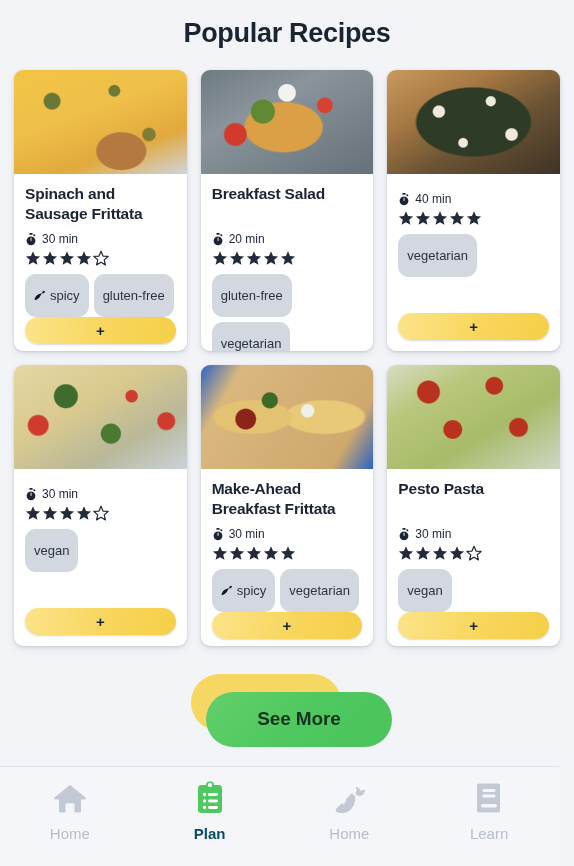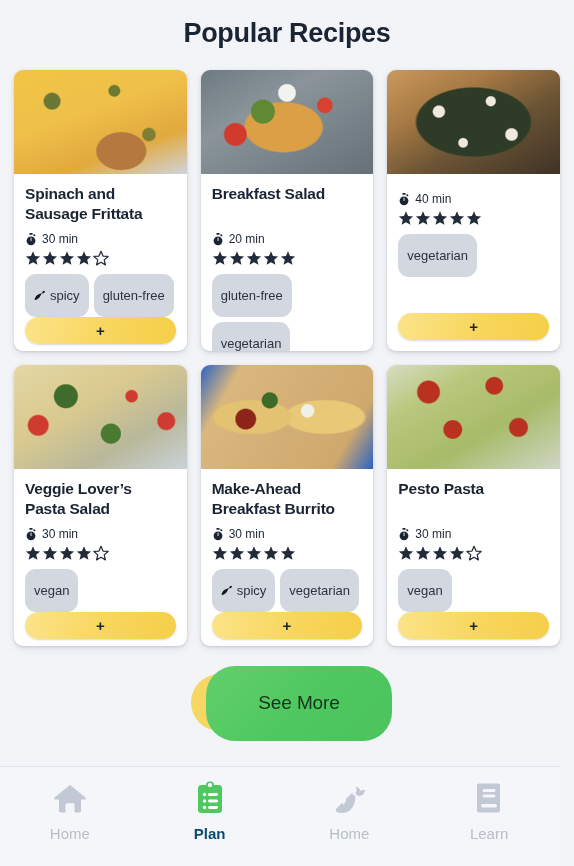--- a/index.html
+++ b/index.html
@@ -143,31 +143,31 @@
     height: 57px;
     border-radius: 29px;
     background: #f6d764;
     left: 50%;
     transform: translateX(-96px);
     top: 6px;
   }
   .seemore-btn {
     position: relative;
     width: 186px;
-    height: 75px;
+    height: 55px;
     border: none;
     border-radius: 29px;
     background: linear-gradient(135deg, #63cf6c 0%, #4fc85f 50%, #4cc35c 100%);
     color: #14331c;
     font-size: 19px;
-    font-weight: normal;
+    font-weight: bold;
     letter-spacing: -0.1px;
     cursor: pointer;
     left: 12px;
-    top: 0;
+    top: 16px;
     font-family: "Liberation Sans", sans-serif;
   }
 
   
   .bottom-nav {
     position: absolute;
     left: 0;
     right: 15px;
     bottom: 0;
     height: 100px;
@@ -330,21 +330,20 @@
             </span>
           </div>
           <button class="add-btn">+</button>
         </div>
       </div>
       <div class="card">
         <div class="card-photo">
           <div class="ph" style="background:radial-gradient(circle at 14% 58%, #cf3b2f 0 6%, transparent 7%),radial-gradient(circle at 68% 30%, #cf3b2f 0 4%, transparent 5%),radial-gradient(circle at 88% 54%, #cf3b2f 0 5%, transparent 6%),radial-gradient(circle at 30% 30%, #3f6b2c 0 8%, transparent 9%),radial-gradient(circle at 56% 66%, #4a7a32 0 8%, transparent 9%),linear-gradient(150deg,#e4d7a4 0%,#d9c98f 40%,#b9b89a 70%,#c9d2d8 100%)"></div>
         </div>
         <div class="card-body">
-          <div class="card-title">Veggie Lover’s Pasta Salad</div>
           <div class="meta-row">
             <svg width="12" height="13" viewBox="0 0 12 13">
               <rect x="4.4" y="0" width="3.2" height="1.8" rx="0.6" fill="#1b2433"></rect>
               <rect x="8.1" y="1.5" width="2.4" height="1.5" rx="0.7" fill="#1b2433" transform="rotate(40 9.3 2.2)"></rect>
               <circle cx="6" cy="7.8" r="4.4" fill="#1b2433"></circle>
               <rect x="5.6" y="4.6" width="0.9" height="3.3" fill="#ffffff"></rect>
             </svg>
             <span class="meta-time">30 min</span>
           </div>
           <div class="stars">
@@ -370,21 +369,21 @@
             </span>
           </div>
           <button class="add-btn">+</button>
         </div>
       </div>
       <div class="card">
         <div class="card-photo">
           <div class="ph" style="background:radial-gradient(circle at 26% 52%, #8c2419 0 7%, transparent 8%),radial-gradient(circle at 62% 44%, #f0f0ea 0 5%, transparent 6%),radial-gradient(circle at 40% 34%, #3c6b27 0 6%, transparent 7%),radial-gradient(ellipse at 30% 50%, #e3c271 0 22%, transparent 24%),radial-gradient(ellipse at 72% 50%, #e7c977 0 22%, transparent 24%),linear-gradient(120deg,#2c63c4 0%,#d9b77e 18%,#cfa86d 82%,#2c63c4 100%)"></div>
         </div>
         <div class="card-body">
-          <div class="card-title">Make-Ahead Breakfast Burrito</div>
+          <div class="card-title">Make-Ahead Breakfast Frittata</div>
           <div class="meta-row">
             <svg width="12" height="13" viewBox="0 0 12 13">
               <rect x="4.4" y="0" width="3.2" height="1.8" rx="0.6" fill="#1b2433"></rect>
               <rect x="8.1" y="1.5" width="2.4" height="1.5" rx="0.7" fill="#1b2433" transform="rotate(40 9.3 2.2)"></rect>
               <circle cx="6" cy="7.8" r="4.4" fill="#1b2433"></circle>
               <rect x="5.6" y="4.6" width="0.9" height="3.3" fill="#ffffff"></rect>
             </svg>
             <span class="meta-time">30 min</span>
           </div>
           <div class="stars">

